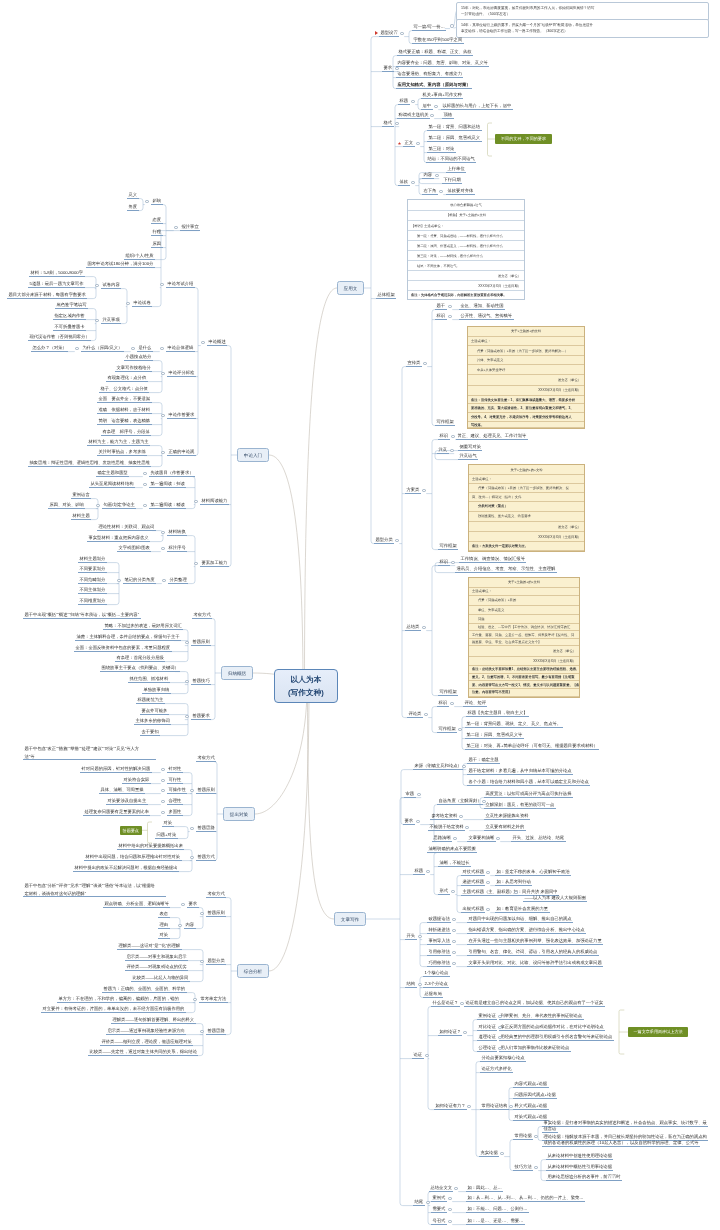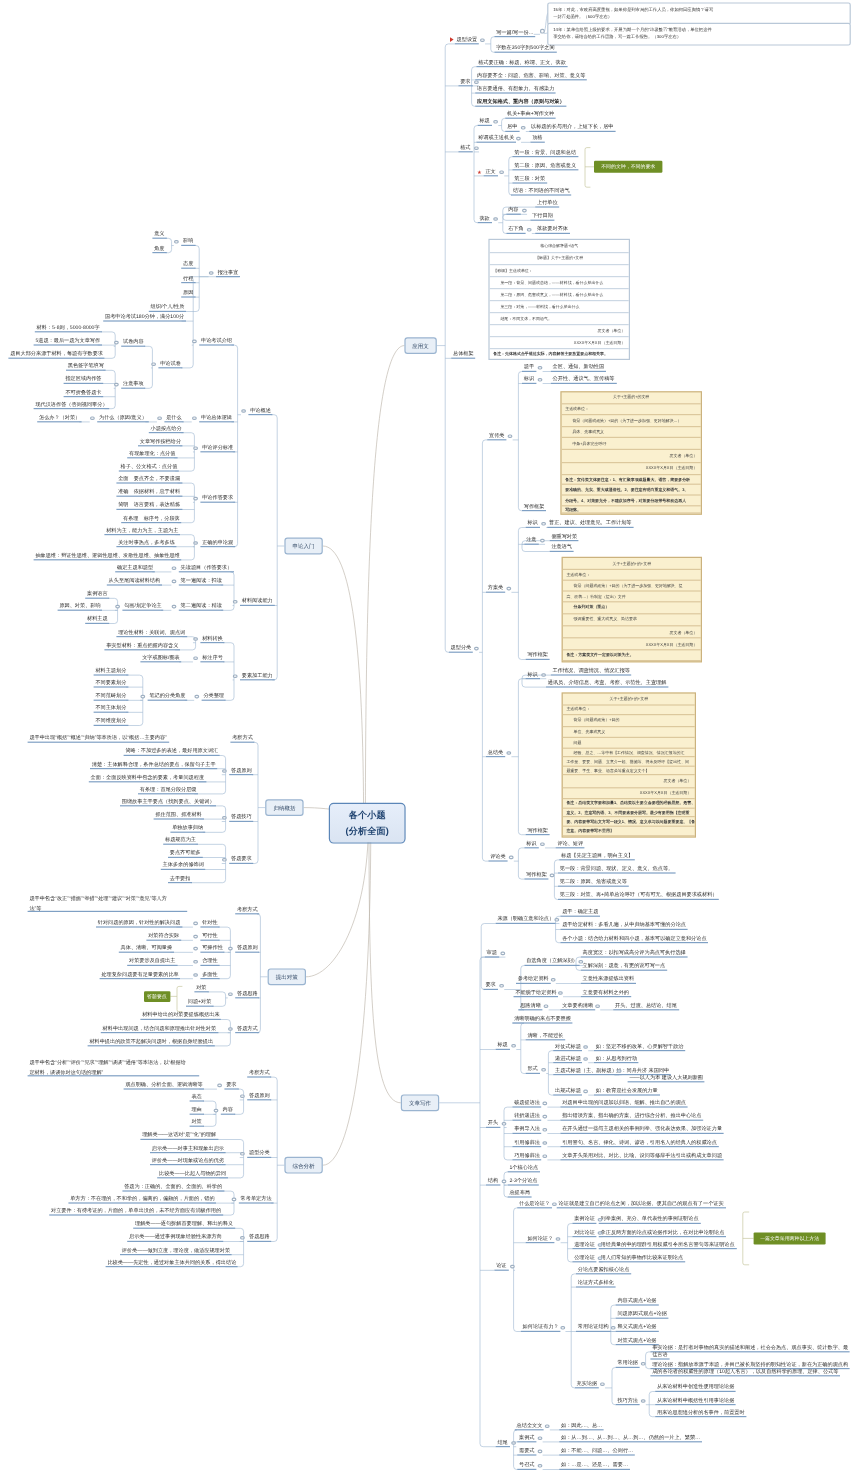--- a/index.html
+++ b/index.html
@@ -754,16 +754,16 @@
 <div class="grn" style="left:495px;top:134px;width:57px;height:9.5px">不同的文种，不同的要求</div>
 <div class="grn" style="left:119.5px;top:826px;width:22.5px;height:8.5px">答题要点</div>
 <div class="grn" style="left:628px;top:1027px;width:60px;height:9.5px">一篇文章采用两种以上方法</div>
 <div class="bx" style="left:237px;top:448px;width:32px;height:14px">申论入门</div>
 <div class="bx" style="left:221px;top:666px;width:32px;height:14px">归纳概括</div>
 <div class="bx" style="left:223px;top:807px;width:32px;height:14px">提出对策</div>
 <div class="bx" style="left:237px;top:964px;width:32px;height:14px">综合分析</div>
 <div class="bx" style="left:337px;top:281px;width:27px;height:14px">应用文</div>
 <div class="bx" style="left:334px;top:912px;width:32px;height:14px">文章写作</div>
 <div class="center" style="left:274px;top:669px;width:64px;height:34px">
-<div>各个小题</div>
-<div>(分析全面)</div>
+<div>以人为本</div>
+<div>(写作文种)</div>
 </div>
 </div>
 
 </body></html>

